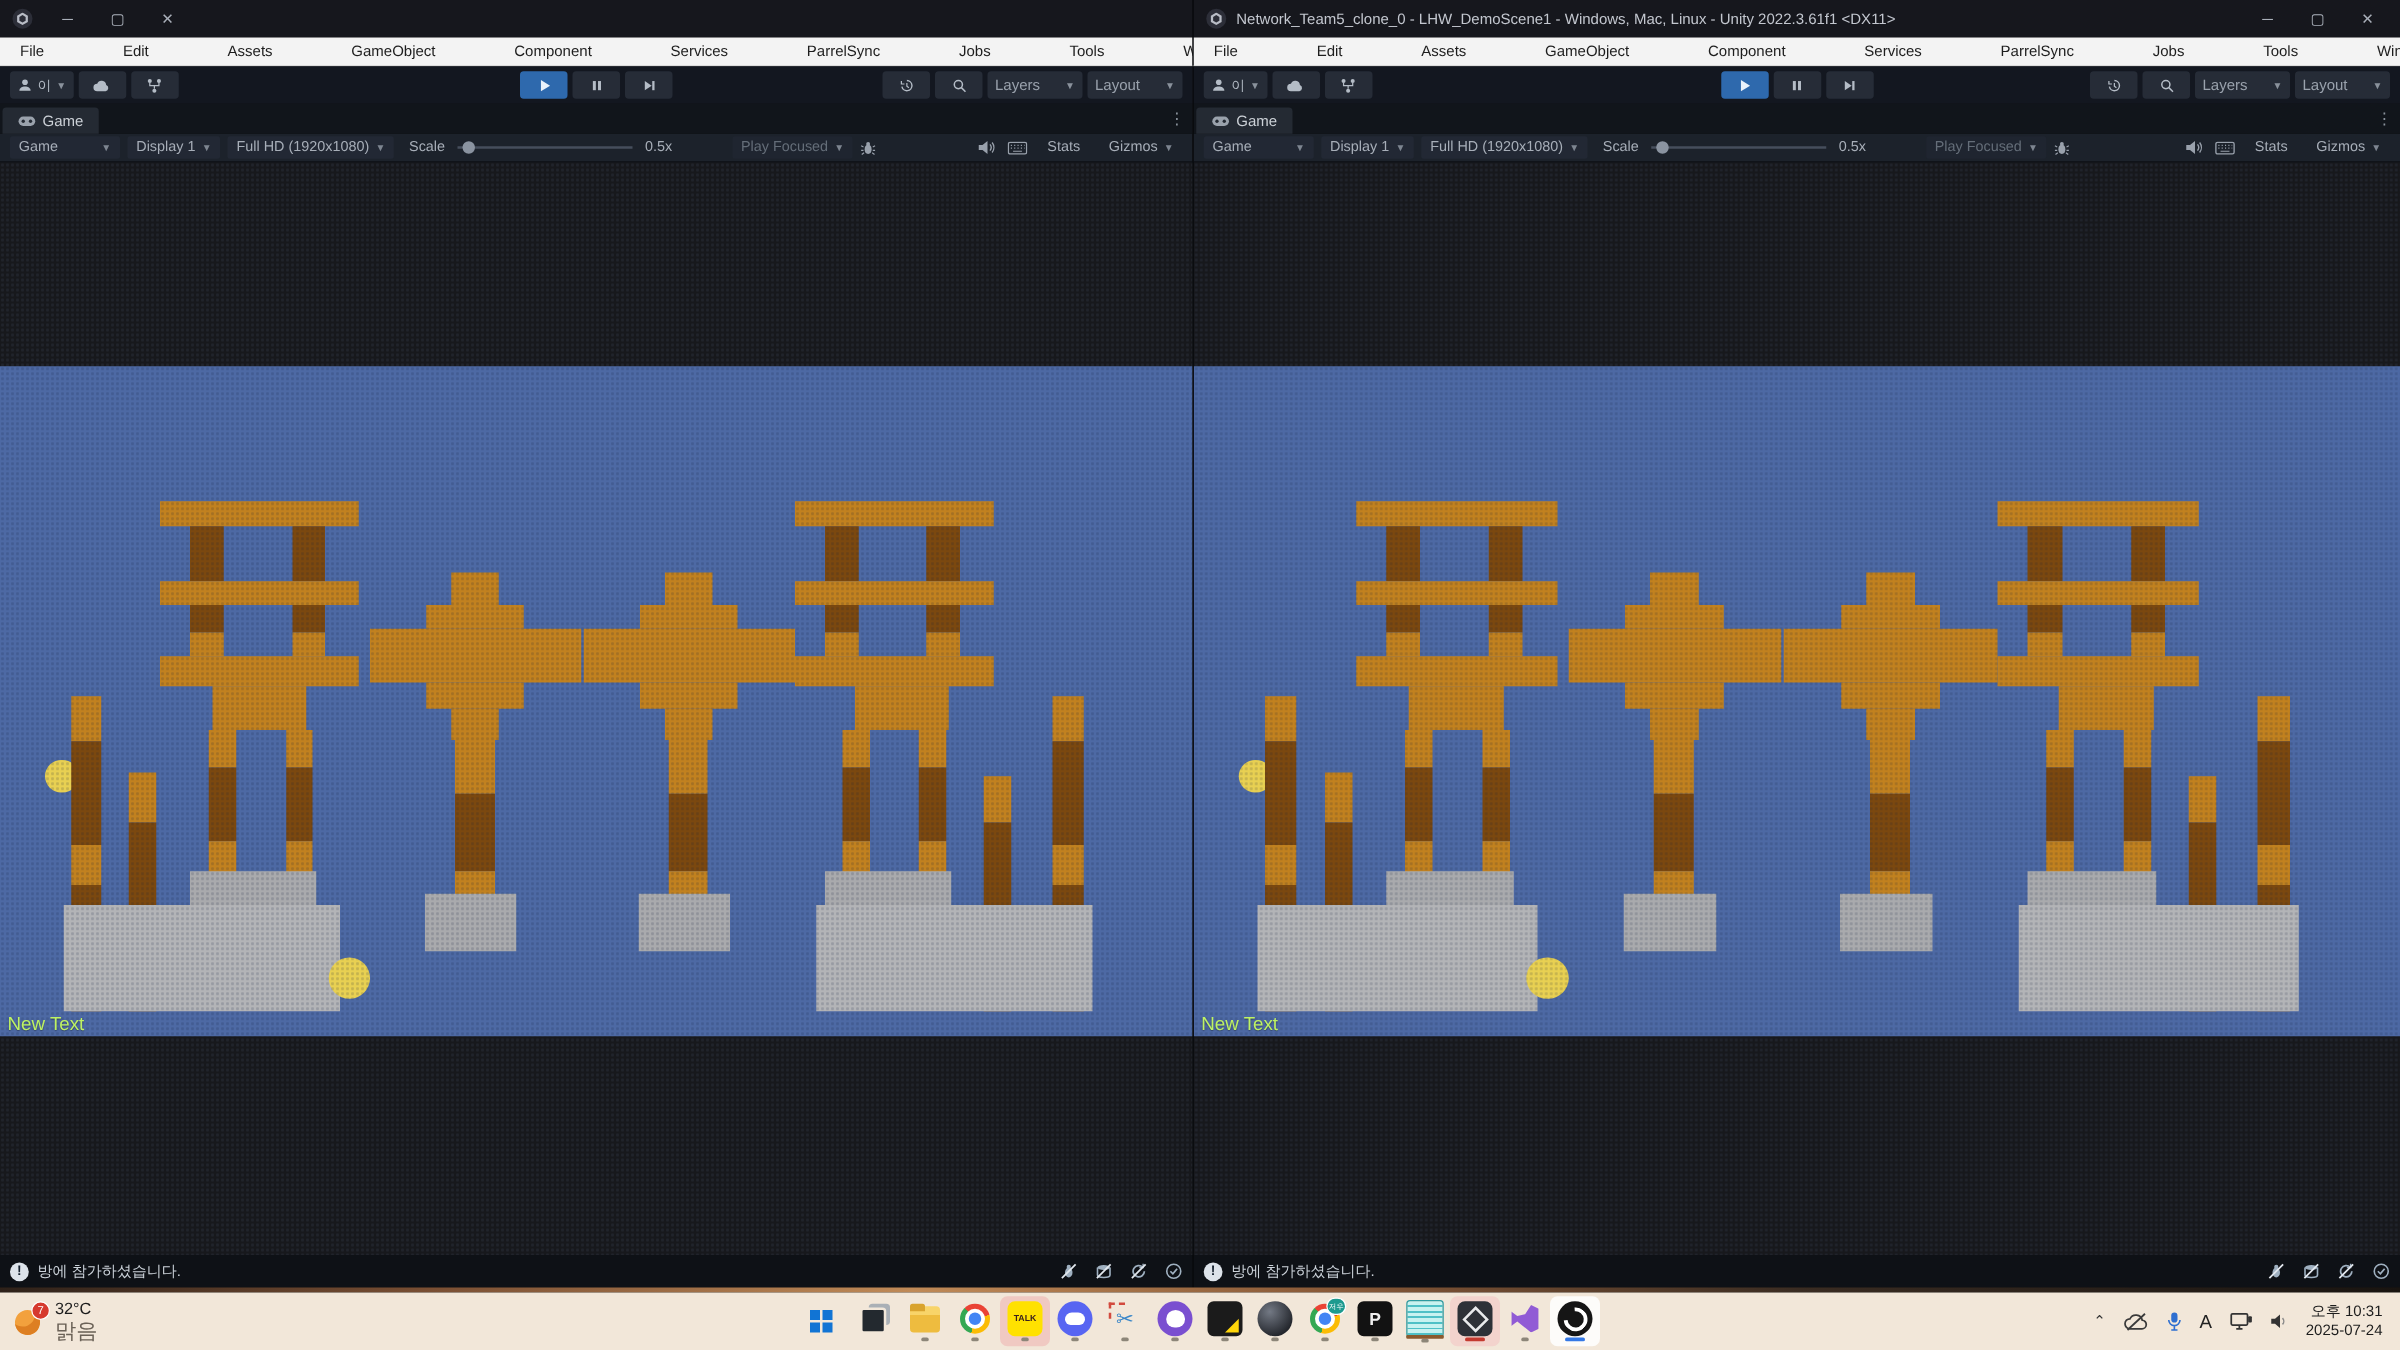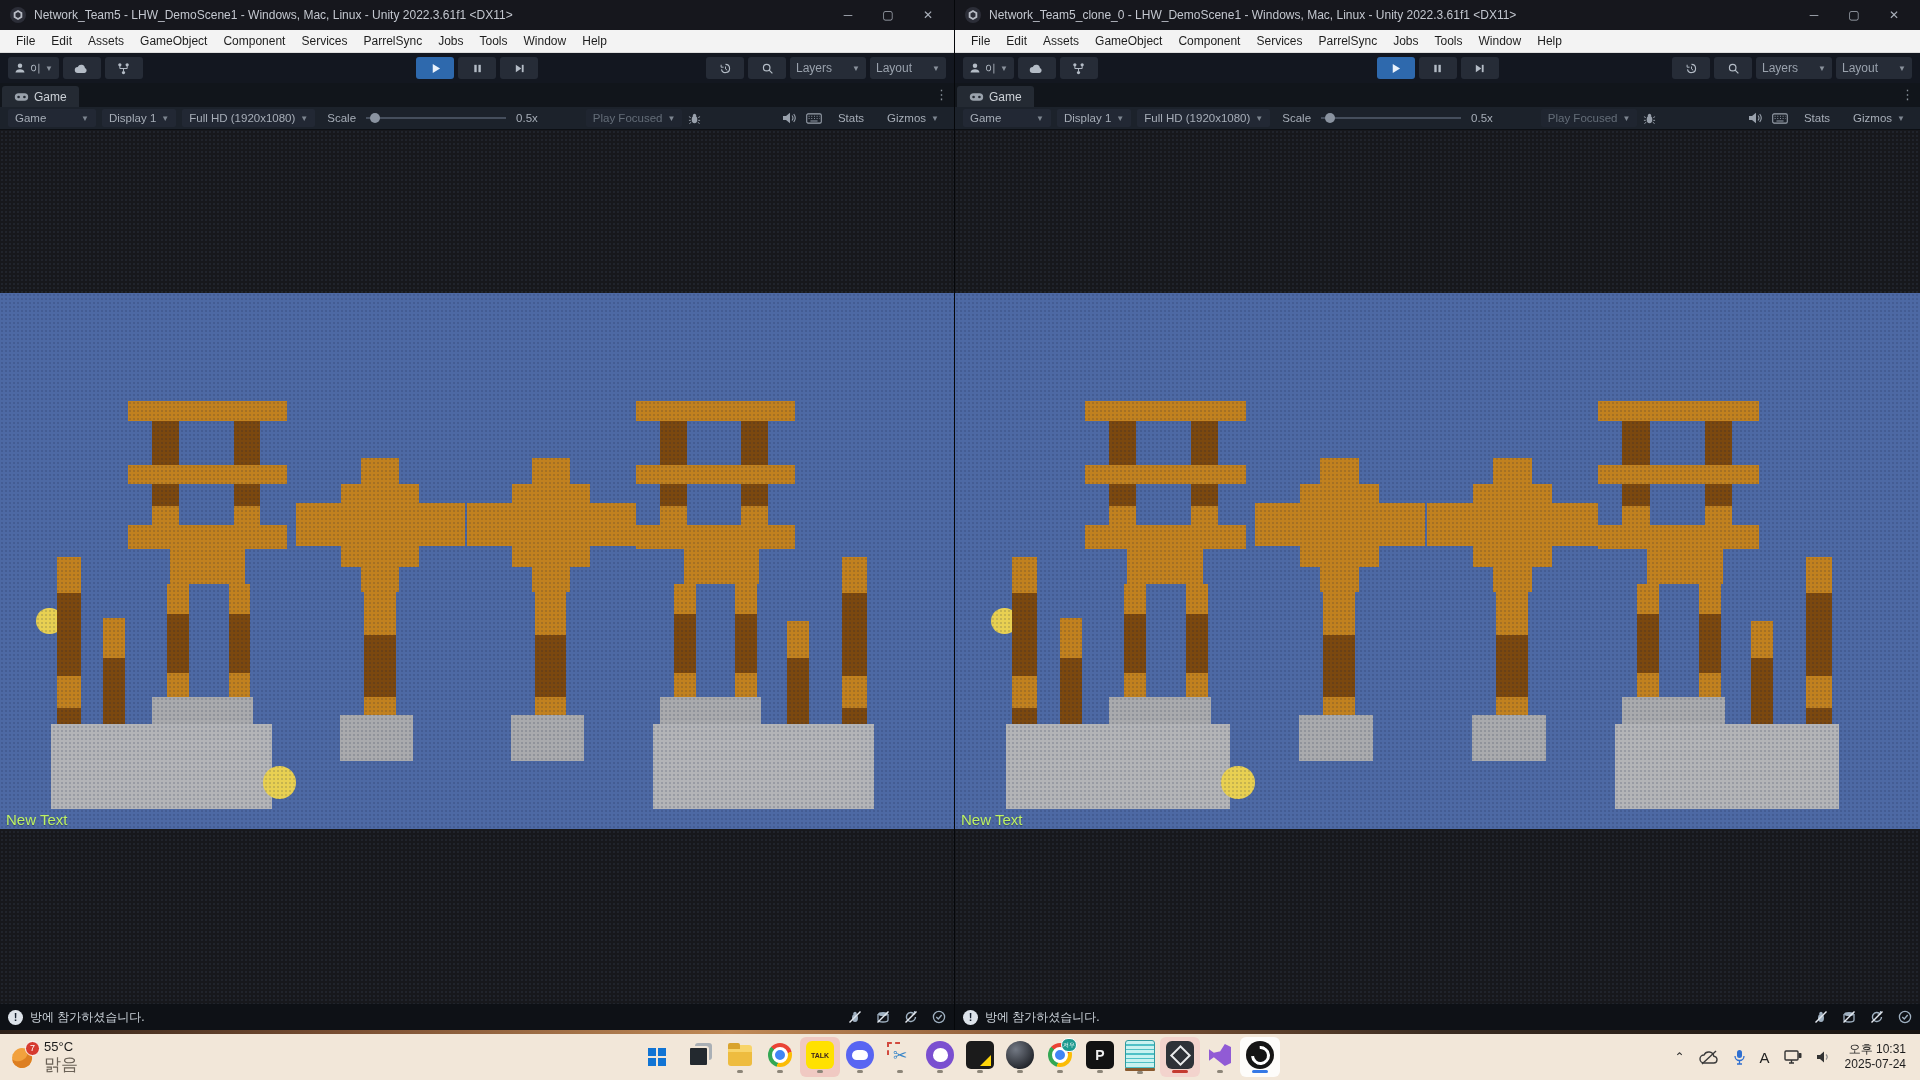--- a/index.html
+++ b/index.html
@@ -13,21 +13,21 @@
   .uwin.right{flex:1;border-left:1px solid #05070a;}
 
   
   .titlebar{height:30px;background:#16171d;display:flex;align-items:center;padding:0 6px 0 10px;flex:none;}
   .ulogo{width:16px;height:16px;border-radius:50%;background:#2c2e38;display:flex;align-items:center;justify-content:center;margin-right:8px;flex:none;}
   .ulogo svg{display:block}
   .wtitle{color:#c3c7cf;font-size:12px;white-space:nowrap;overflow:hidden;text-overflow:ellipsis;flex:1;}
   .wctrl{width:40px;height:28px;display:flex;align-items:center;justify-content:center;color:#aab0ba;font-size:12px;flex:none;cursor:default;}
 
   
-  .menubar{height:22px;background:#f3f3f3;display:flex;align-items:center;padding:0 8px;flex:none;border-bottom:1px solid #dcdcdc;}
+  .menubar{height:22px;background:#f3f3f3;display:flex;align-items:center;padding:0 8px;flex:none;border-bottom:1px solid #dcdcdc;gap:47px;}
   .mitem{font-size:12px;color:#1d1d1d;padding:0 8px;}
 
   
   .toolbar{height:30px;background:#131720;display:flex;align-items:center;padding:0 8px;flex:none;position:relative;}
   .tb-left,.tb-right,.tb-center{display:flex;align-items:center;gap:4px;}
   .tb-center{position:absolute;left:50%;transform:translateX(-50%);}
   .tb-right{margin-left:auto;padding-left:22px;}
   .pill{height:22px;min-width:26px;background:#262c37;border-radius:3px;display:flex;align-items:center;justify-content:center;color:#b4bcc6;padding:0 6px;gap:4px;font-size:11px;}
   .pill.play-active{background:#2e69ad;color:#eaf2fb;}
   .pill .caret{font-size:8px;color:#8a929c;}
@@ -147,21 +147,20 @@
 <div id="screen">
   <div id="windows-row">
     <div class="uwin left">
       <div class="titlebar">
         <span class="ulogo">
           <svg width="10" height="10" viewBox="0 0 10 10">
               <polygon points="5,0 9.3,2.5 9.3,7.5 5,10 .7,7.5 .7,2.5" fill="#b9bdc6"></polygon>
               <polygon points="5,2 7.5,3.5 7.5,6.5 5,8 2.5,6.5 2.5,3.5" fill="#2c2e38"></polygon>
             </svg>
         </span>
-        <span class="wtitle">Network_Team5 - LHW_DemoScene1 - Windows, Mac, Linux - Unity 2022.3.61f1 &lt;DX11&gt;</span>
         <span class="wctrl">─</span>
         <span class="wctrl">▢</span>
         <span class="wctrl">✕</span>
       </div>
 
       <div class="menubar">
           <span class="mitem">File</span>
           <span class="mitem">Edit</span>
           <span class="mitem">Assets</span>
           <span class="mitem">GameObject</span>
@@ -692,21 +691,21 @@
   </div>
 
   <div id="wallpaper-strip"></div>
 
   <div id="taskbar">
     <div id="weather">
       <span class="moon">
         <span class="wbadge">7</span>
       </span>
       <span class="wtxt">
-        <span class="wtemp">55°C</span>
+        <span class="wtemp">32°C</span>
         <span class="wcond">맑음</span>
       </span>
     </div>
 
     <div id="taskbar-center">
       <div class="winlogo">
         <span class="grid">
             <i></i>
             <i></i>
             <i></i>

